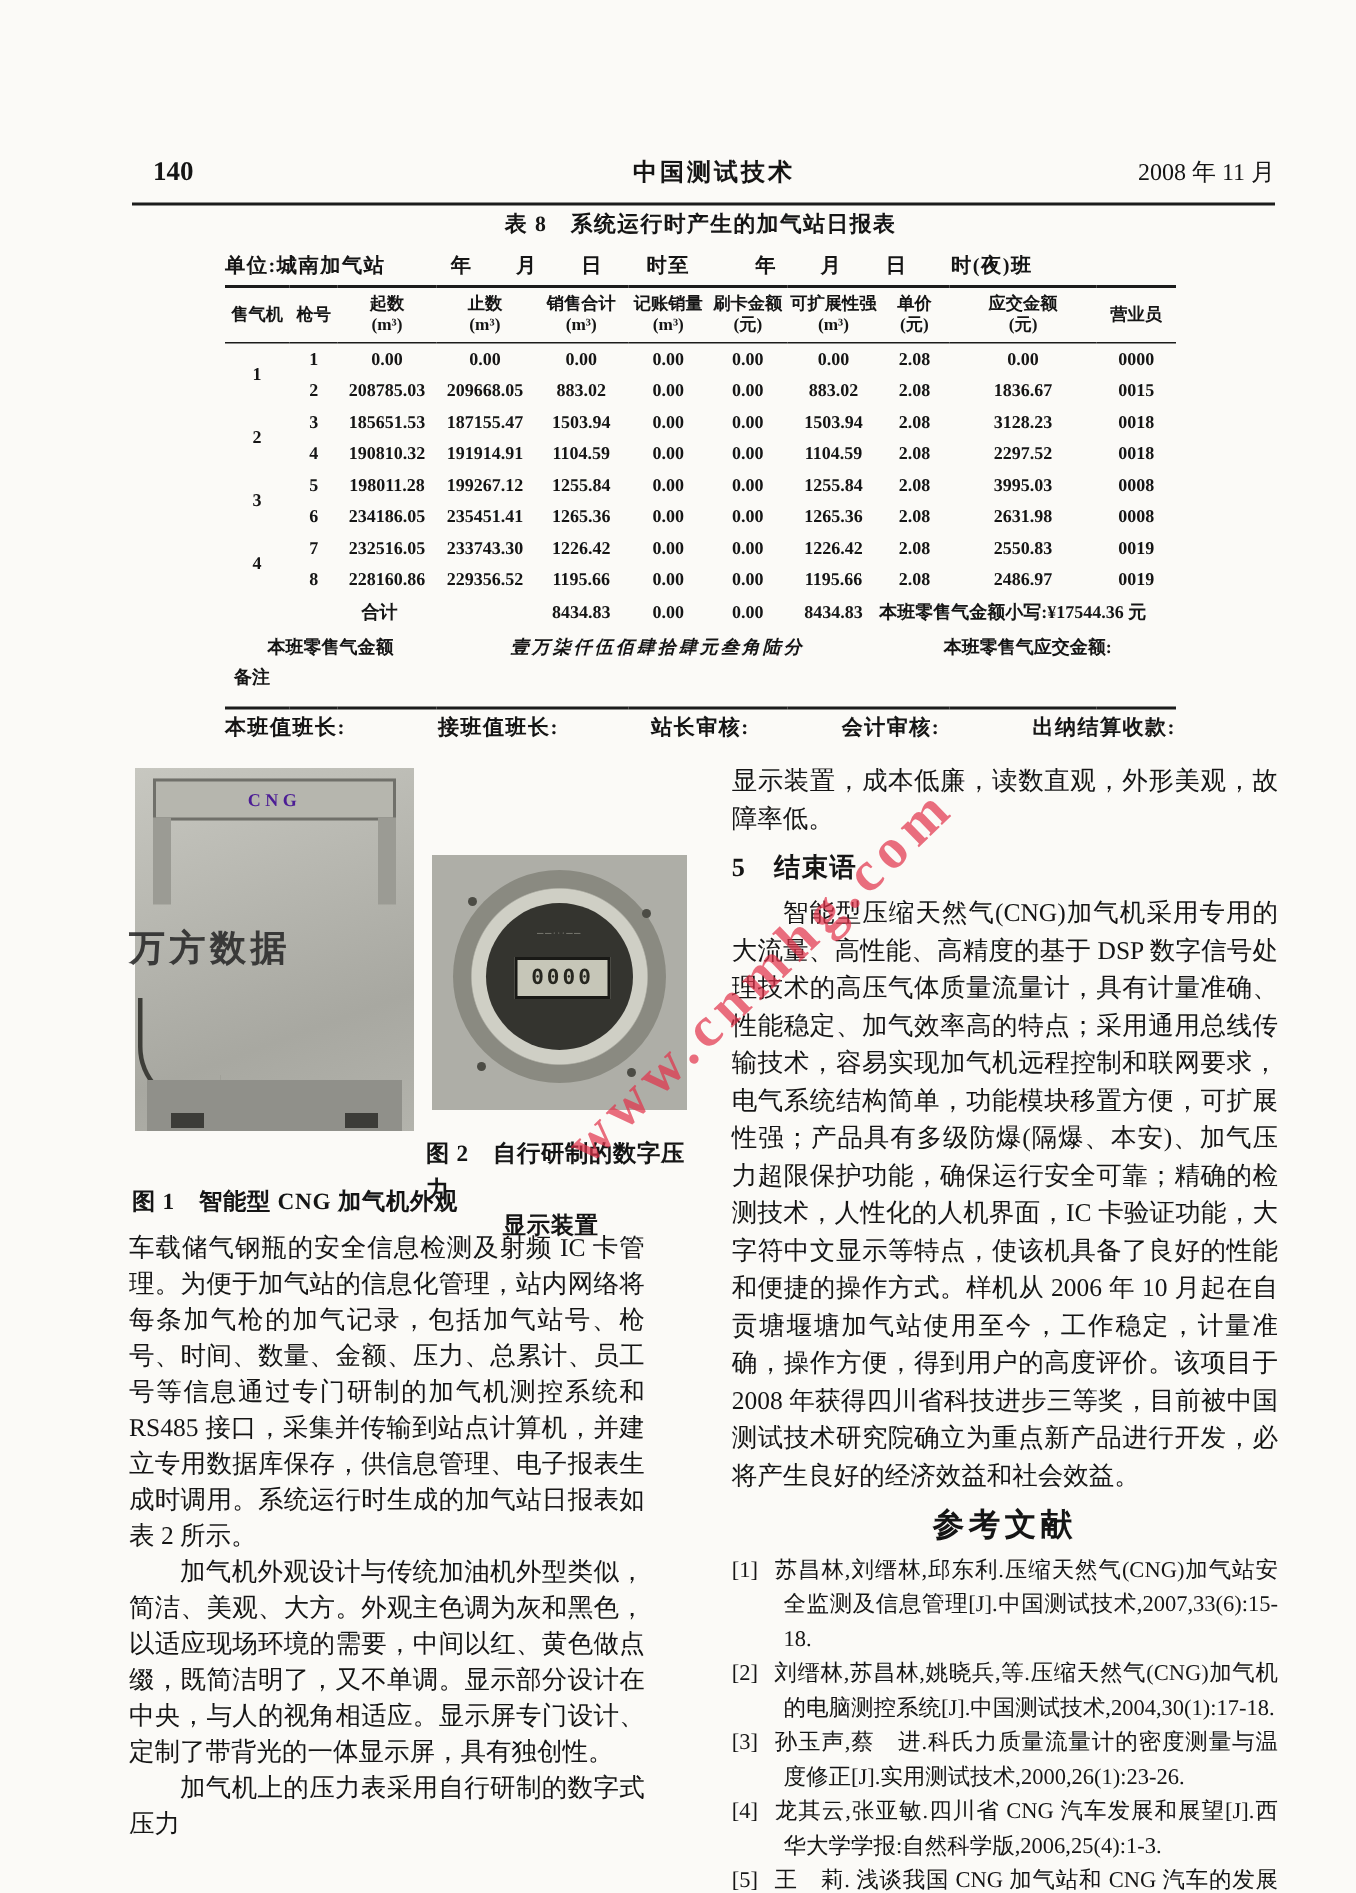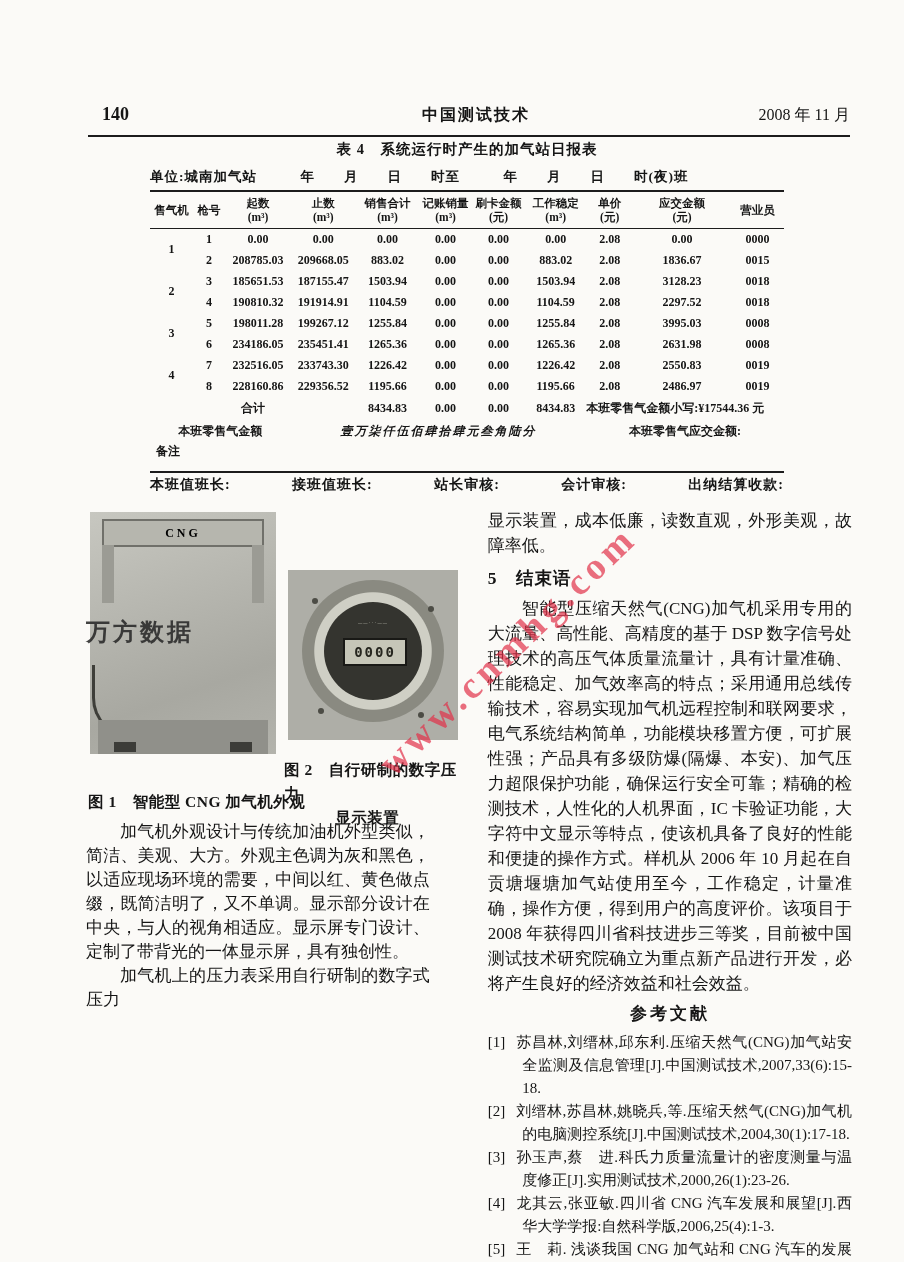--- a/index.html
+++ b/index.html
@@ -60,21 +60,21 @@
   .indent { text-indent:2em; }
   .sec-heading { font-size:17.5px; font-weight:bold; margin:8px 0 6px 0; letter-spacing:1px; }
 
   
   .figs { position:relative; height:312px; }
   .photo { position:absolute; overflow:hidden; }
   .fig1-photo { left:4px; top:4px; width:186px; height:242px;
                 background:linear-gradient(160deg,#c7c7c0,#a8a8a1 70%,#b3b3ac); }
   .f1-topbar { position:absolute; top:7px; left:12px; right:12px; height:24px; background:#b6b6ae;
                border:2px solid #70706a; display:flex; align-items:center; justify-content:center;
-               font-size:12px; font-weight:bold; letter-spacing:3px; color:#000000; }
+               font-size:12px; font-weight:bold; letter-spacing:3px; color:#4c1d95; }
   .f1-postL,.f1-postR { position:absolute; top:33px; width:12px; height:58px; background:#9b9b94; }
   .f1-postL{left:12px} .f1-postR{right:12px}
   .f1-body { position:absolute; top:91px; left:24px; width:140px; height:116px; background:#2b2b2e; }
   .f1-d1,.f1-d2 { position:absolute; top:10px; width:48px; height:25px; background:#8f968e; border:1px solid #55554f; }
   .f1-d1{left:12px} .f1-d2{right:12px}
   .f1-strip { position:absolute; top:46px; left:0; right:0; height:9px; background:#6f6f68; }
   .f1-logo { position:absolute; top:62px; left:26px; width:88px; height:46px; background:#f1f1ec;
              display:flex; flex-direction:column; align-items:center; justify-content:center; }
   .f1-logo .nt { font-size:25px; font-weight:bold; font-style:italic; line-height:1; color:#1b1b1e; }
   .f1-logo .nt-sub { font-size:5px; letter-spacing:1px; color:#a23434; margin-top:2px; }
@@ -96,21 +96,21 @@
             font-family:"DejaVu Sans Mono","Liberation Mono",monospace;
             font-size:14px; font-weight:bold; letter-spacing:2px; color:#26261f; }
   .f2-screw { position:absolute; width:6px; height:6px; border-radius:50%; background:#4c4c45; }
 
   .figcap { font-size:15.5px; font-weight:bold; letter-spacing:0.5px; line-height:1.55; }
   .fig2-cap { position:absolute; left:198px; top:250px; width:180px; }
   .fig2-cap .cap2 { padding-left:3.3em; }
   .fig1-cap { position:absolute; left:2px; top:282px; }
 
   
-  .ref-heading { text-align:center; font-size:17px; font-weight:bold; letter-spacing:3px; margin:6px 0 6px 0; }
+  .ref-heading { text-align:center; font-size:21px; font-weight:bold; letter-spacing:3px; margin:6px 0 6px 0; }
   .ref-item { font-size:15px; line-height:23px; text-align:justify;
               padding-left:2.3em; text-indent:-2.3em; }
   .ref-item .ref-num { margin-right:0.7em; }
 
   
   .wanfang { position:absolute; left:0px; top:108px; z-index:6; font-size:24px; font-weight:600;
              letter-spacing:3px; color:rgba(40,40,40,0.88);
              font-family:"Liberation Sans","DejaVu Sans",sans-serif; }
   .site-watermark { position:absolute; left:292px; top:628px; width:430px; text-align:center;
                     transform:rotate(-44deg); z-index:20; pointer-events:none;
@@ -122,21 +122,21 @@
 
 <div class="page">
 
   <div class="jheader">
     <span class="pageno">140</span>
     <span class="jtitle">中国测试技术</span>
     <span class="jdate">2008 年 11 月</span>
   </div>
 
   <div class="table-block">
-    <div class="tbl-title">表 4　系统运行时产生的加气站日报表</div>
+    <div class="tbl-title">表 8　系统运行时产生的加气站日报表</div>
     <div class="tbl-unitline">单位:城南加气站　　　年　　月　　日　　时至　　　年　　月　　日　　时(夜)班</div>
     <table class="report">
       <colgroup>
         <col class="c-machine">
           <col class="c-gun">
           <col class="c-start">
           <col class="c-stop">
         <col class="c-total">
           <col class="c-acct">
           <col class="c-card">
@@ -167,21 +167,21 @@
             </th>
             <th>
               <div>记账销量</div>
               <div>(m³)</div>
             </th>
             <th>
               <div>刷卡金额</div>
               <div>(元)</div>
             </th>
             <th>
-              <div>工作稳定</div>
+              <div>可扩展性强</div>
               <div>(m³)</div>
             </th>
             <th>
               <div>单价</div>
               <div>(元)</div>
             </th>
             <th>
               <div>应交金额</div>
               <div>(元)</div>
             </th>
@@ -350,20 +350,21 @@
 
         <div class="wanfang">万方数据</div>
 
         <div class="figcap fig2-cap">
           <div class="cap1">图 2　自行研制的数字压力</div>
           <div class="cap2">显示装置</div>
         </div>
         <div class="figcap fig1-cap">图 1　智能型 CNG 加气机外观</div>
       </div>
 
+      <p class="body-par">车载储气钢瓶的安全信息检测及射频 IC 卡管理。为便于加气站的信息化管理，站内网络将每条加气枪的加气记录，包括加气站号、枪号、时间、数量、金额、压力、总累计、员工号等信息通过专门研制的加气机测控系统和 RS485 接口，采集并传输到站点计算机，并建立专用数据库保存，供信息管理、电子报表生成时调用。系统运行时生成的加气站日报表如表 2 所示。</p>
       <p class="body-par indent">加气机外观设计与传统加油机外型类似，简洁、美观、大方。外观主色调为灰和黑色，以适应现场环境的需要，中间以红、黄色做点缀，既简洁明了，又不单调。显示部分设计在中央，与人的视角相适应。显示屏专门设计、定制了带背光的一体显示屏，具有独创性。</p>
       <p class="body-par indent">加气机上的压力表采用自行研制的数字式压力</p>
     </div>
 
     <div class="col-right">
       <p class="body-par">显示装置，成本低廉，读数直观，外形美观，故障率低。</p>
       <div class="sec-heading">5　结束语</div>
       <p class="body-par indent">智能型压缩天然气(CNG)加气机采用专用的大流量、高性能、高精度的基于 DSP 数字信号处理技术的高压气体质量流量计，具有计量准确、性能稳定、加气效率高的特点；采用通用总线传输技术，容易实现加气机远程控制和联网要求，电气系统结构简单，功能模块移置方便，可扩展性强；产品具有多级防爆(隔爆、本安)、加气压力超限保护功能，确保运行安全可靠；精确的检测技术，人性化的人机界面，IC 卡验证功能，大字符中文显示等特点，使该机具备了良好的性能和便捷的操作方式。样机从 2006 年 10 月起在自贡塘堰塘加气站使用至今，工作稳定，计量准确，操作方便，得到用户的高度评价。该项目于 2008 年获得四川省科技进步三等奖，目前被中国测试技术研究院确立为重点新产品进行开发，必将产生良好的经济效益和社会效益。</p>
       <div class="ref-heading">参考文献</div>
       <div class="ref-list">

